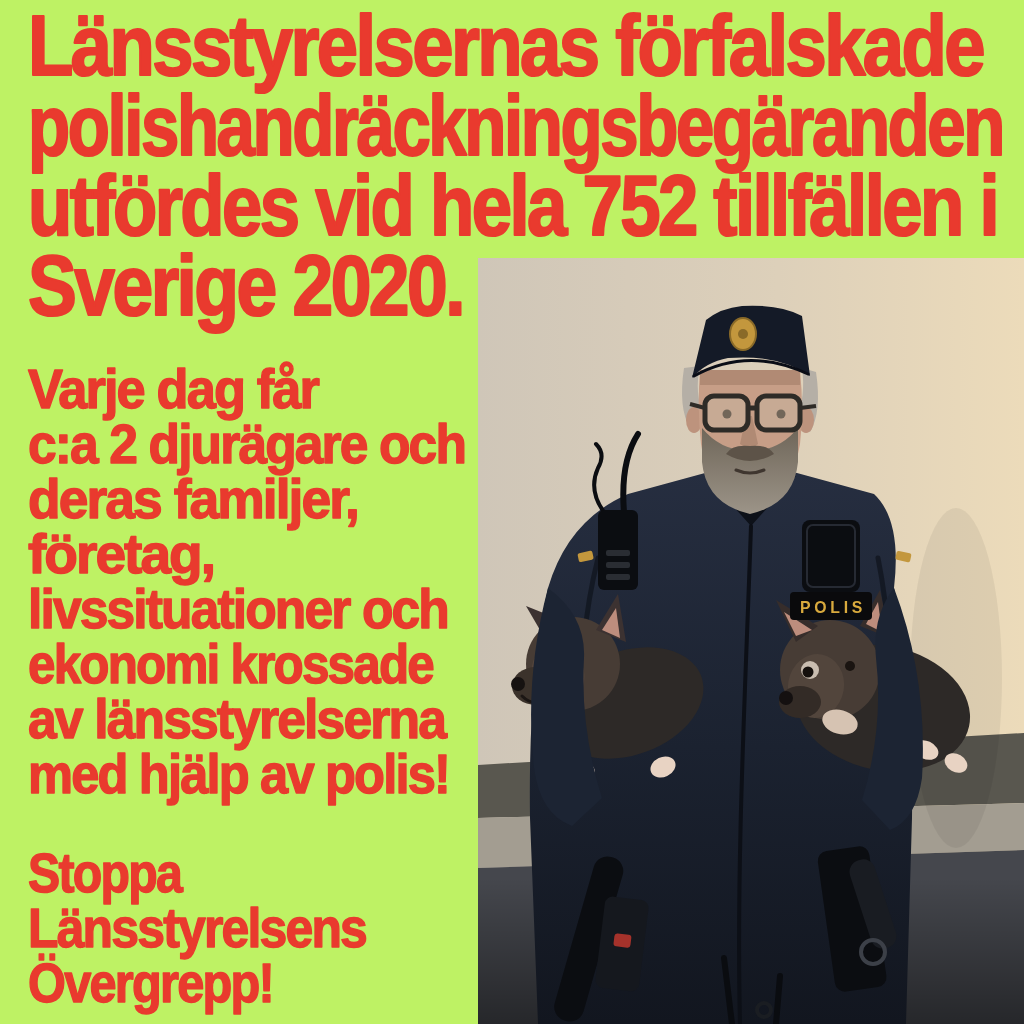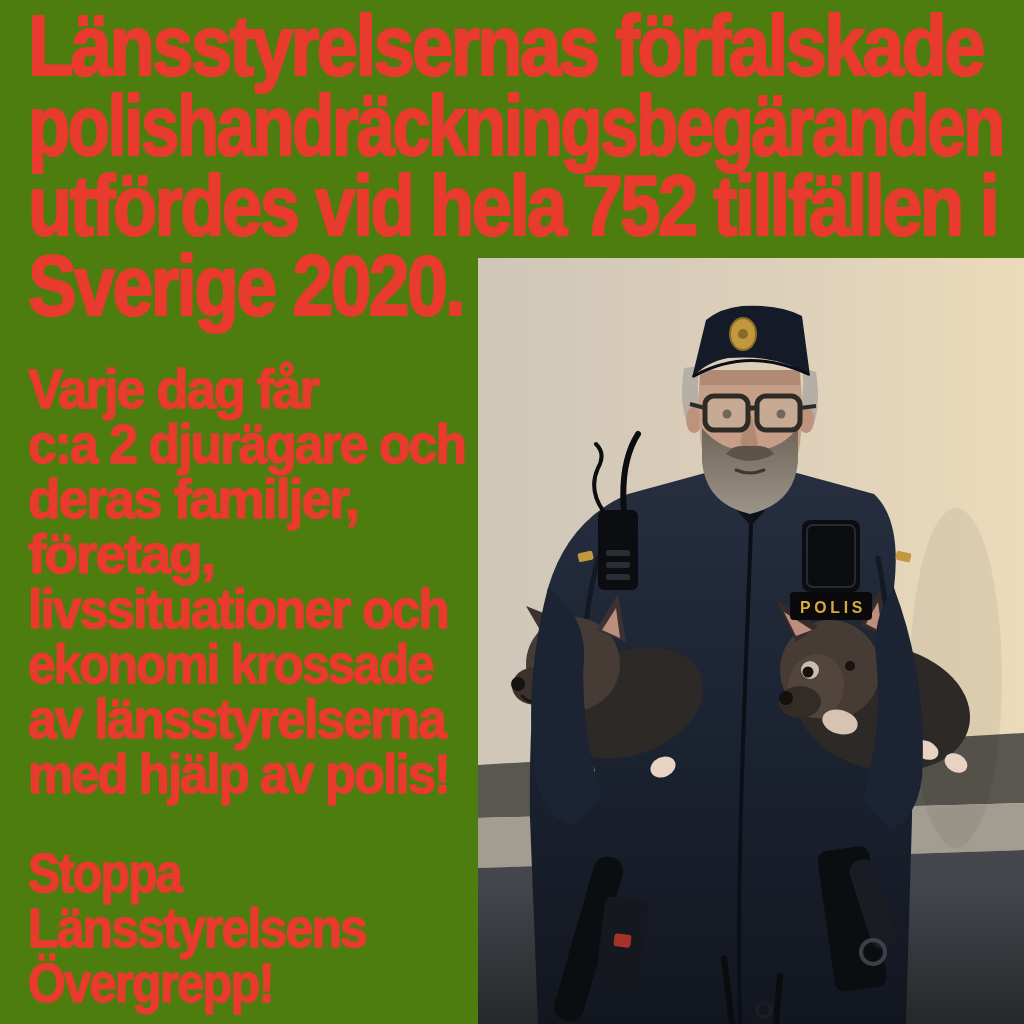--- a/index.html
+++ b/index.html
@@ -1,16 +1,16 @@
 <!DOCTYPE html>
 <html><head>
 <meta charset="utf-8">
 <style>
   html,body{margin:0;padding:0;background:#fff;}
-  .canvas{position:relative;width:1024px;height:1024px;background:#4d7c0f;overflow:hidden;}
+  .canvas{position:relative;width:1024px;height:1024px;background:#bef264;overflow:hidden;}
   .scene{position:absolute;left:0;top:0;width:1024px;height:1024px;display:block;}
   .t-hl{font:bold 86px "Liberation Sans",sans-serif;letter-spacing:-3px;}
   .t-bd{font:bold 55px "Liberation Sans",sans-serif;letter-spacing:-2px;}
   .t-patch{font:bold 17px "Liberation Sans",sans-serif;letter-spacing:4px;}
   .stroke-hl{stroke-width:2.2;stroke-linejoin:round;}
   .stroke-bd{stroke-width:1.4;stroke-linejoin:round;}
   .thinline{fill:none;stroke-linecap:round;}
 </style>
 </head>
 <body>

